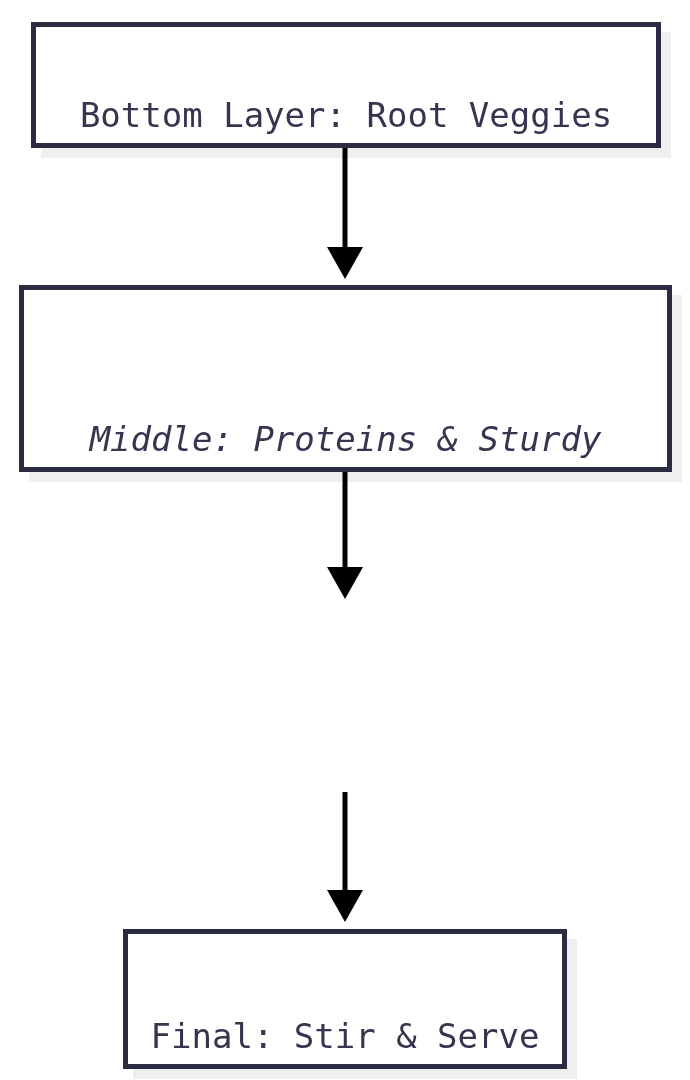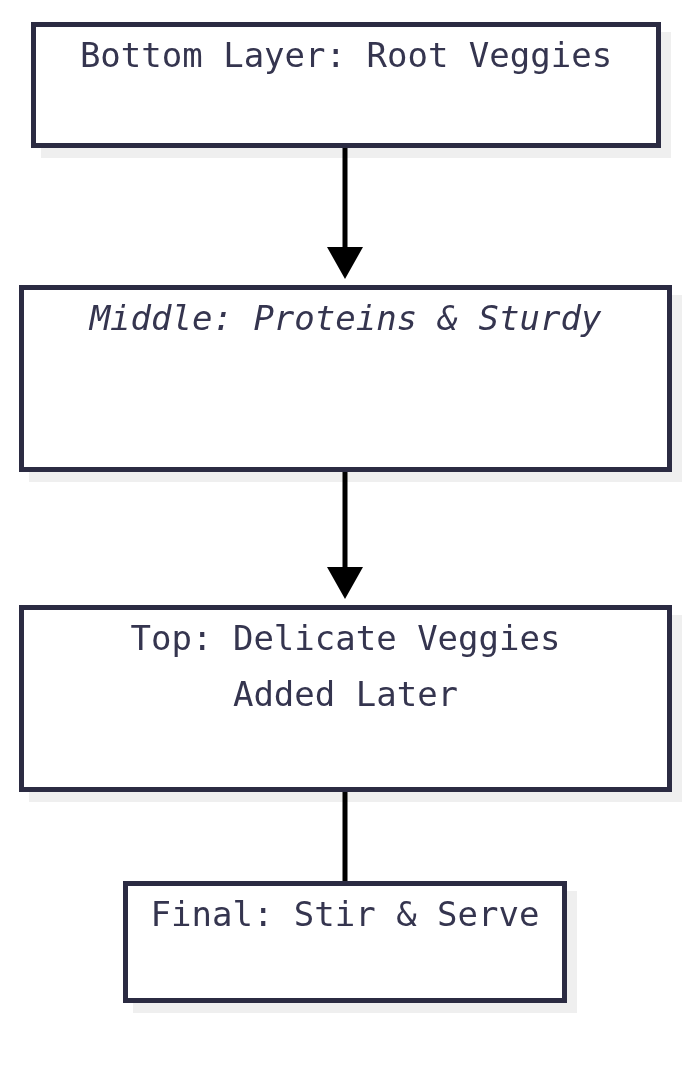--- a/index.html
+++ b/index.html
@@ -17,31 +17,31 @@
   }
   .node {
     position: absolute;
     box-sizing: border-box;
     background: #ffffff;
     border: 5px solid #2b2b42;
     box-shadow: 10px 10px 0 0 #efefef;
     display: flex;
     flex-direction: column;
     align-items: center;
-    justify-content: flex-start;
+    justify-content: flex-end;
     text-align: center;
     color: #35354f;
     font-size: 34px;
     line-height: 56px;
     white-space: nowrap;
   }
   .node-1 { left: 31px;  top: 22px;  width: 630px; height: 126px; }
   .node-2 { left: 19px;  top: 285px; width: 653px; height: 187px; font-style: italic; }
   .node-3 { left: 19px;  top: 605px; width: 653px; height: 187px; }
-  .node-4 { left: 123px; top: 881px; width: 444px; height: 122px; }
+  .node-4 { left: 123px; top: 929px; width: 444px; height: 140px; }
 
   .arrow {
     position: absolute;
     left: 327px;
     width: 36px;
   }
   .arrow-1 { top: 148px; height: 131px; }
   .arrow-2 { top: 472px; height: 127px; }
   .arrow-3 { top: 792px; height: 130px; }
   .arrow .shaft {
@@ -80,24 +80,20 @@
 
   <div class="node node-2">
     <div class="line">Middle: Proteins &amp; Sturdy</div>
   </div>
 
   <div class="arrow arrow-2">
     <div class="shaft"></div>
     <div class="head"></div>
   </div>
 
-  <div class="node node-3">
-    <div class="line">Top: Delicate Veggies</div>
-    <div class="line">Added Later</div>
-  </div>
 
   <div class="arrow arrow-3">
     <div class="shaft"></div>
     <div class="head"></div>
   </div>
 
   <div class="node node-4">
     <div class="line">Final: Stir &amp; Serve</div>
   </div>
 

